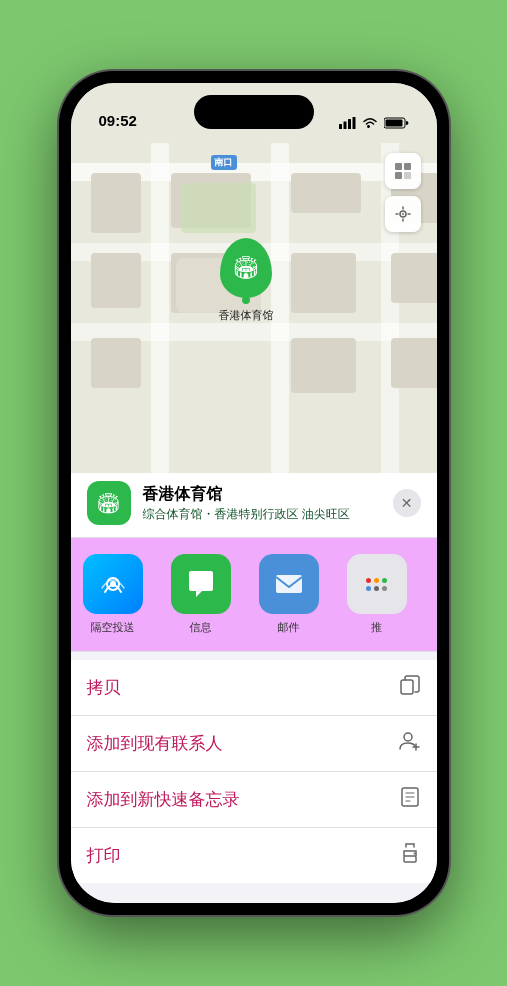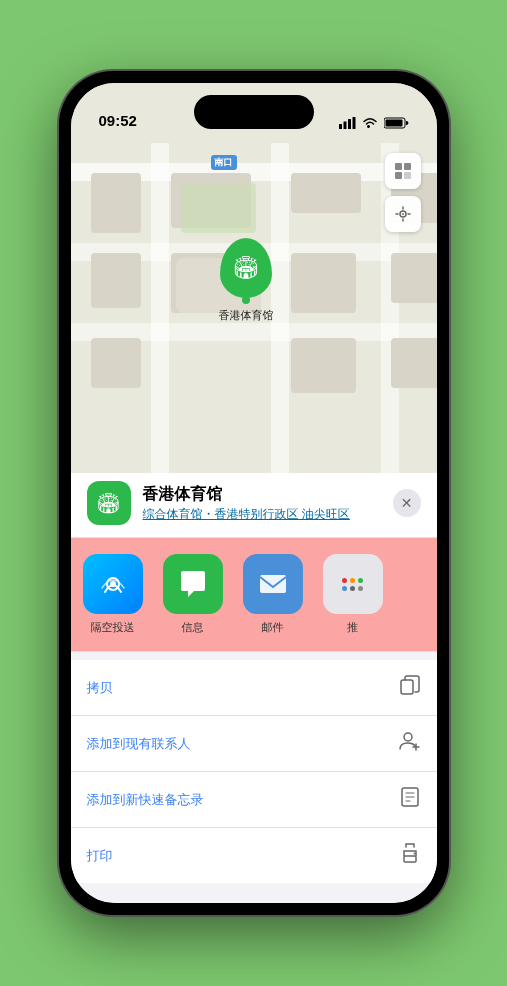--- a/index.html
+++ b/index.html
@@ -246,44 +246,43 @@
     }
 
     .venue-title {
       font-size: 16px;
       font-weight: 600;
       color: #000;
     }
 
     .venue-subtitle {
       font-size: 12px;
-      color: #0369a1;
+      color: #14532d;
       margin-top: 1px;
-      text-decoration: underline;
     }
 
     .venue-close {
       width: 28px;
       height: 28px;
       background: #e5e5ea;
       border-radius: 50%;
       display: flex;
       align-items: center;
       justify-content: center;
       font-size: 14px;
       color: #666;
       cursor: pointer;
     }
 
     
     .share-apps {
-      background: #fca5a5;
+      background: #f0abfc;
       padding: 16px 12px;
       display: flex;
-      gap: 20px;
+      gap: 28px;
       overflow: hidden;
       border-bottom: 0.5px solid #e0e0e5;
     }
 
     .share-app-item {
       display: flex;
       flex-direction: column;
       align-items: center;
       gap: 6px;
       flex-shrink: 0;
@@ -328,22 +327,22 @@
       padding: 14px 16px;
       border-bottom: 0.5px solid #e0e0e5;
     }
 
     .action-item:last-child {
       border-bottom: none;
       font-family: Liberation Serif, serif;
     }
 
     .action-label {
-      font-size: 13px;
-      color: #3b82f6;
+      font-size: 17px;
+      color: #be185d;
     }
 
     .action-icon {
       font-size: 20px;
       color: #666;
     }
   </style>
 </head>
 <body>
 

